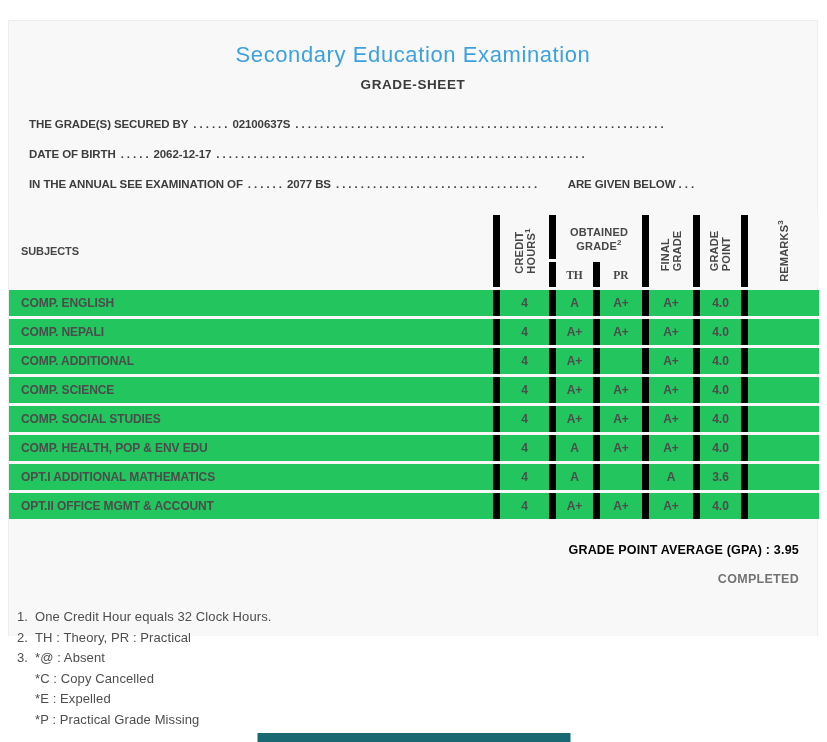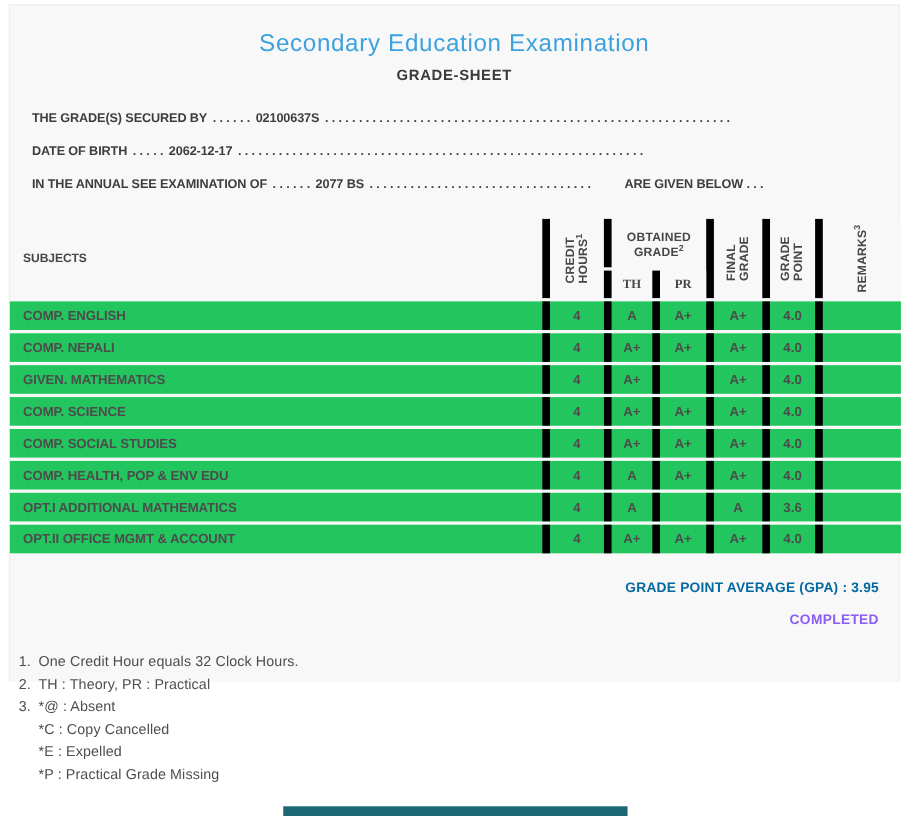--- a/index.html
+++ b/index.html
@@ -1,19 +1,19 @@
 <!DOCTYPE html>
 <html><head>
 <meta charset="utf-8">
 <style>
   * { box-sizing: border-box; margin: 0; padding: 0; }
   html,body { width: 827px; height: 742px; background: #ffffff; overflow: hidden;
     font-family: "Liberation Sans", sans-serif; }
   .sheet {
-    position: absolute; left: 8px; top: 4px; width: 810px; height: 616px;
+    position: absolute; left: 8px; top: 20px; width: 810px; height: 616px;
     background: #f8f8f8; border: 1px solid #ededed; border-bottom: none;
     color: #3c3c3c;
   }
   
   .title {
     margin-top: 21px; text-align: center;
     font-size: 22px; font-weight: 400; letter-spacing: 0.6px; color: #3da1dd;
   }
   .subtitle {
     margin-top: 9px; text-align: center;
@@ -44,22 +44,22 @@
   .vcell { vertical-align: middle; }
   .vwrap { display: flex; align-items: center; justify-content: center; height: 70px; }
   .vtext {
     transform: rotate(-90deg); display: flex; flex-direction: column;
     line-height: 12px; font-size: 11px; white-space: nowrap; text-align: left;
   }
   sup { font-size: 8px; vertical-align: super; line-height: 0; }
   .obtained { line-height: 14px; padding-top: 4px; }
   
   .summary { margin: 21px 18px 0 0; text-align: right; }
-  .gpa-line { font-size: 12.5px; font-weight: 700; letter-spacing: 0.2px; color: #0369a1; }
-  .status-line { margin-top: 15px; font-size: 12.5px; font-weight: 700; letter-spacing: 0.3px; color: #8b5cf6; }
+  .gpa-line { font-size: 12.5px; font-weight: 700; letter-spacing: 0.2px; color: #000000; }
+  .status-line { margin-top: 15px; font-size: 12.5px; font-weight: 700; letter-spacing: 0.3px; color: #737373; }
   
   .notes { margin: 21px 0 0 8px; font-size: 13px; color: #4e4e4e; }
   .note-line { display: flex; line-height: 20.5px; }
   .note-marker { width: 18px; flex: 0 0 18px; text-align: left; }
   .note-text { flex: 1; letter-spacing: 0.1px; }
   
   .footer-bar {
     position: absolute; left: 50%; transform: translateX(-50%);
     bottom: 0; width: 313px; height: 9px; background: #1a6872;
   }
@@ -161,21 +161,21 @@
       <tr>
         <td class="subj-col">COMP. NEPALI</td>
         <td class="bordered">4</td>
         <td class="bordered">A+</td>
         <td class="bordered">A+</td>
         <td class="bordered">A+</td>
         <td class="bordered">4.0</td>
         <td class="bordered"></td>
       </tr>
       <tr>
-        <td class="subj-col">GIVEN. MATHEMATICS</td>
+        <td class="subj-col">COMP. ADDITIONAL</td>
         <td class="bordered">4</td>
         <td class="bordered">A+</td>
         <td class="bordered"></td>
         <td class="bordered">A+</td>
         <td class="bordered">4.0</td>
         <td class="bordered"></td>
       </tr>
       <tr>
         <td class="subj-col">COMP. SCIENCE</td>
         <td class="bordered">4</td>

